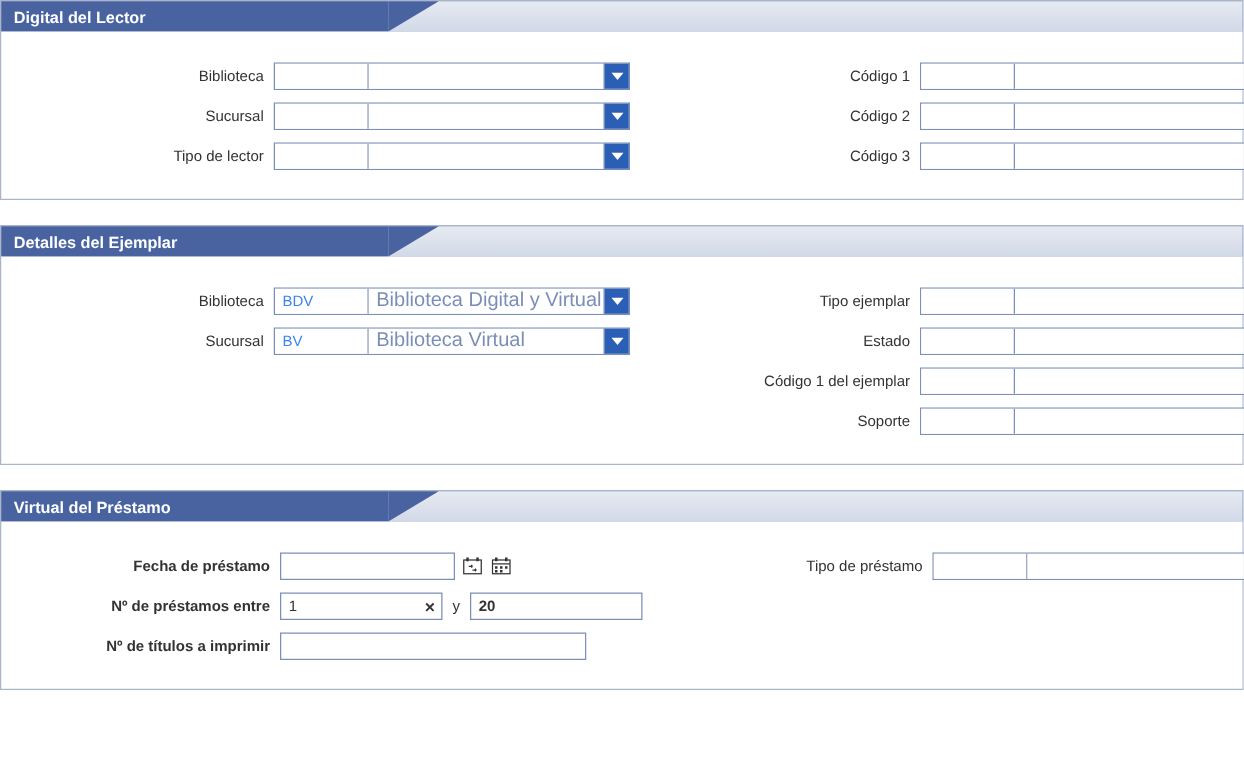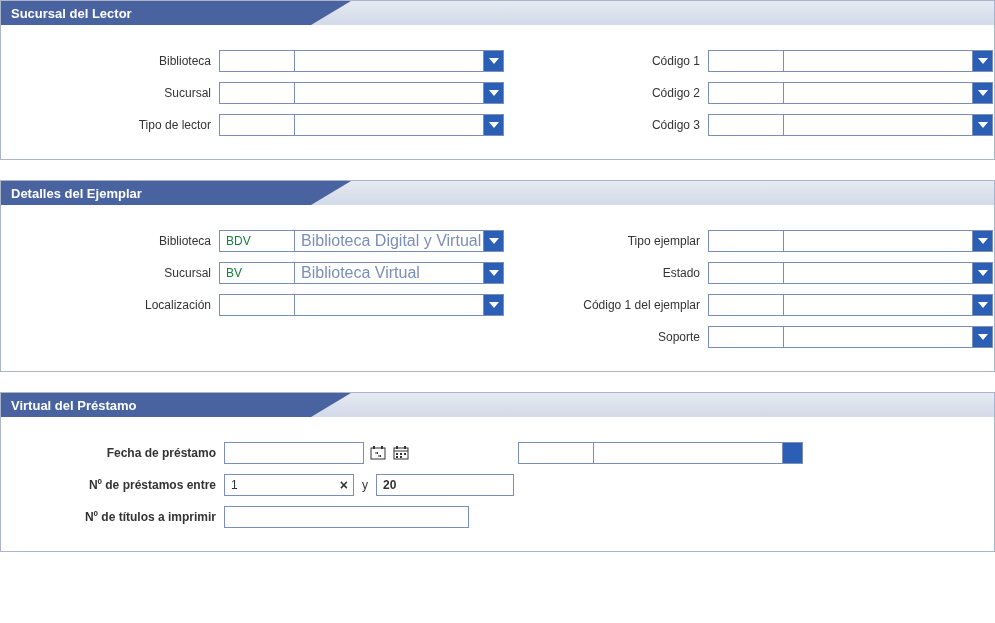--- a/index.html
+++ b/index.html
@@ -52,21 +52,21 @@
     position: absolute;
     left: 0; right: 0; top: 0; height: 24px;
     background: linear-gradient(#e6eaf2, #d2d9e7);
     z-index: 0;
   }
   .panel-body {
     padding: 20px 18px 18px 18px;
   }
   .columns {
     display: flex;
-    gap: 4px;
+    gap: 32px;
   }
   .col {
     flex: 1;
   }
   .row {
     display: flex;
     align-items: center;
     height: 32px;
   }
   .label {
@@ -85,21 +85,21 @@
     height: 22px;
     border: 1px solid #7b8eb7;
   }
   .combo .code {
     width: 75px;
     border-right: 1px solid #7b8eb7;
     padding: 0 6px;
     display: flex;
     align-items: center;
     font-size: 12px;
-    color: #15803d;
+    color: #3b82f6;
     background: #fff;
   }
   .combo .desc {
     flex: 1;
     padding: 0 6px;
     display: flex;
     align-items: center;
     font-size: 16px;
     color: #7b8eb7;
     background: #fff;
@@ -152,21 +152,21 @@
     font-size: 12px;
   }
 </style>
 </head>
 <body>
 
 <div class="panel">
   <div class="panel-header">
     <div class="header-bg"></div>
     <div class="tab-wedge"></div>
-    <span class="panel-title">Sucursal del Lector</span>
+    <span class="panel-title">Digital del Lector</span>
   </div>
   <div class="panel-body">
     <div class="columns">
       <div class="col">
 
         <div class="row">
           <div class="label">Biblioteca</div>
           <div class="combo combo-w">
             <div class="code"></div>
             <div class="desc"></div>
@@ -264,32 +264,20 @@
                   <polygon points="0,0 10,0 5,6" fill="#fff"></polygon>
                 </svg>
             </div>
           </div>
         </div>
         <div class="row">
           <div class="label">Sucursal</div>
           <div class="combo combo-w">
             <div class="code">BV</div>
             <div class="desc">Biblioteca Virtual</div>
-            <div class="dd">
-              <svg width="10" height="6">
-                  <polygon points="0,0 10,0 5,6" fill="#fff"></polygon>
-                </svg>
-            </div>
-          </div>
-        </div>
-        <div class="row">
-          <div class="label">Localización</div>
-          <div class="combo combo-w">
-            <div class="code"></div>
-            <div class="desc"></div>
             <div class="dd">
               <svg width="10" height="6">
                   <polygon points="0,0 10,0 5,6" fill="#fff"></polygon>
                 </svg>
             </div>
           </div>
         </div>
       </div>
       <div class="col">
         <div class="row">
@@ -388,20 +376,21 @@
           <span class="y-label">y</span>
           <input class="text-input" style="width: 138px; font-weight: bold;" value="20">
         </div>
         <div class="row">
           <div class="label label-wide">Nº de títulos a imprimir</div>
           <input class="text-input" style="width: 245px;" value="">
         </div>
       </div>
       <div class="col">
         <div class="row">
+          <div class="label">Tipo de préstamo</div>
           <div class="combo combo-w">
             <div class="code"></div>
             <div class="desc"></div>
             <div class="dd">
               
             </div>
           </div>
         </div>
       </div>
     </div>

